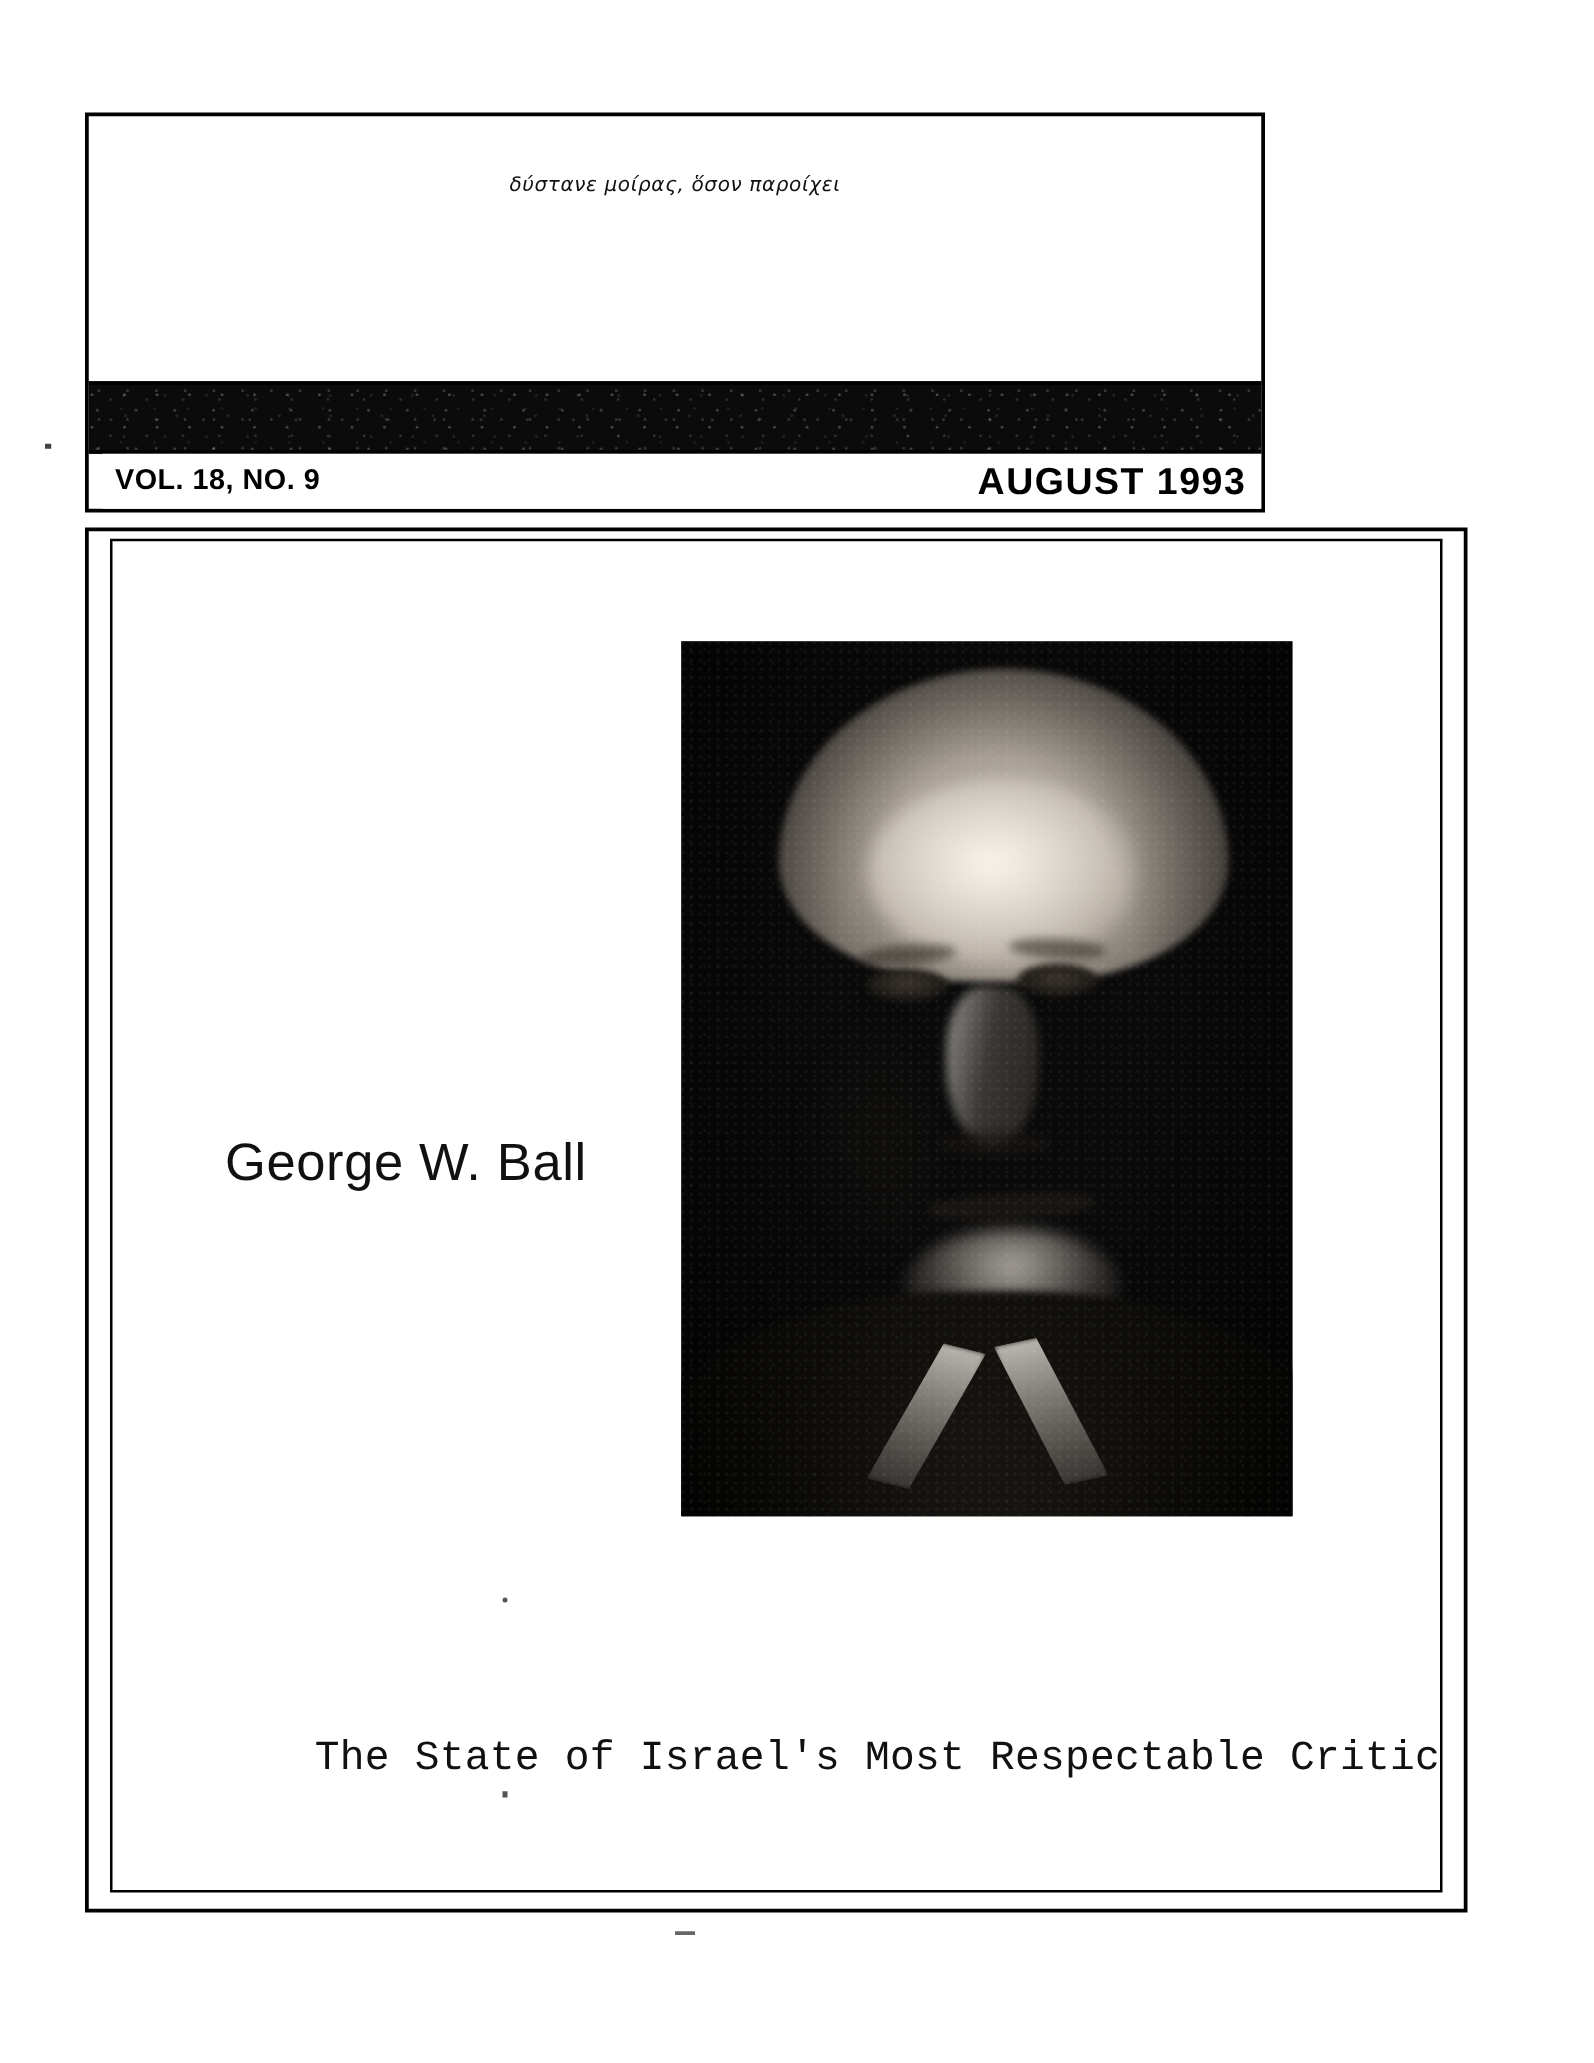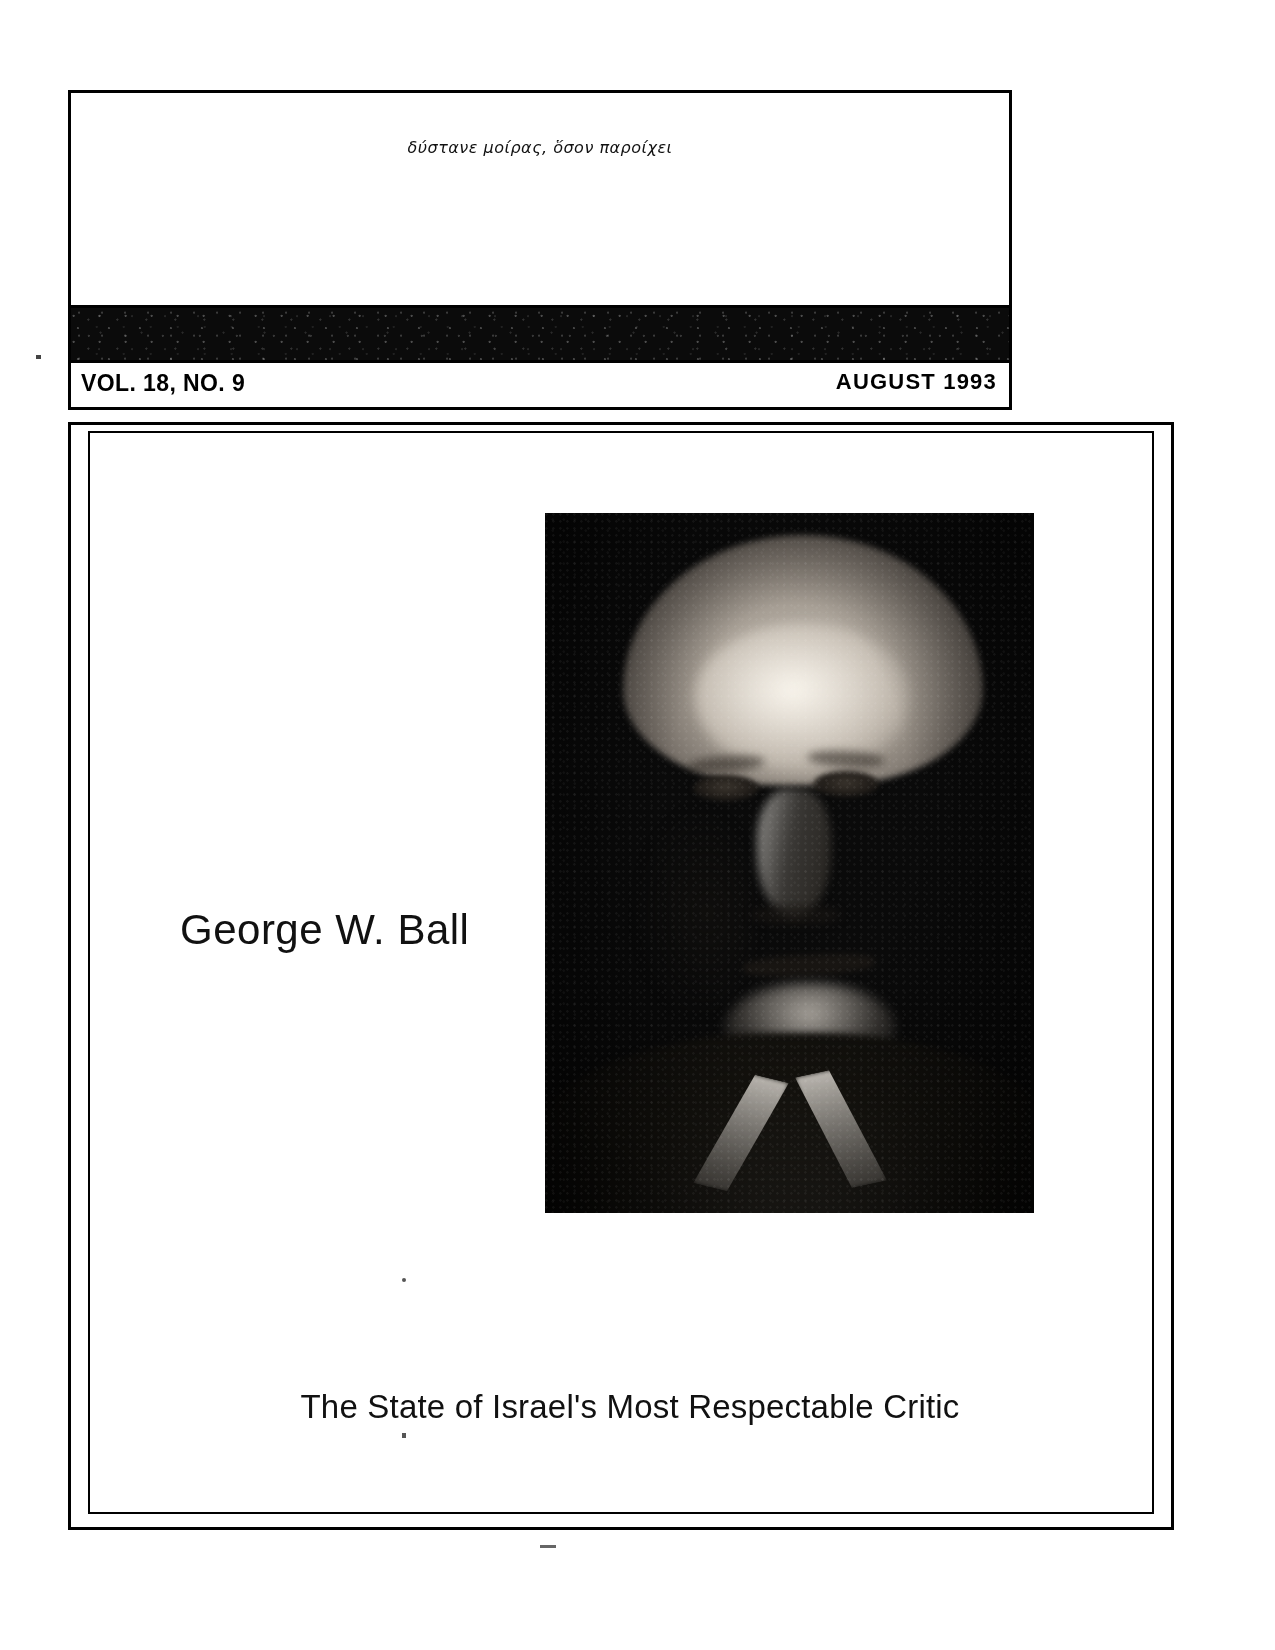--- a/index.html
+++ b/index.html
@@ -99,34 +99,35 @@
       radial-gradient(circle at 95% 70%, rgba(255,255,255,0.10) 0.8px, transparent 1.4px);
     background-size: 26px 26px, 31px 31px, 23px 23px, 37px 37px, 29px 29px, 41px 41px, 33px 33px, 27px 27px;
     opacity: 0.9;
   }
 
   .masthead-issue {
     height: 44px;
     position: relative;
     background: #fff;
     box-sizing: border-box;
+    margin-left: 11px;
   }
   .issue-vol {
     position: absolute;
     left: 10px;
     top: 7px;
     font-size: 23px;
     font-weight: bold;
     letter-spacing: 0.4px;
   }
   .issue-date {
     position: absolute;
     right: 12px;
     top: 6px;
-    font-size: 22px;
+    font-size: 30px;
     font-weight: bold;
     letter-spacing: 1.2px;
   }
 
   
   .cover-outer {
     position: absolute;
     left: 68px;
     top: 422px;
     width: 1106px;
@@ -310,25 +311,26 @@
     font-size: 42px;
     letter-spacing: 0.5px;
     color: #111;
     white-space: nowrap;
   }
   .cover-tagline {
     position: absolute;
     left: 0;
     right: 0;
     top: 955px;
-    text-align: center;
+    text-align: right;
     font-size: 33px;
     letter-spacing: 0.2px;
     color: #111;
     padding-left: 18px;
+    font-family: Liberation Mono, monospace;
   }
 
   .speck-a {
     position: absolute;
     left: 312px;
     top: 845px;
     width: 4px;
     height: 4px;
     background: #555;
     border-radius: 50%;

